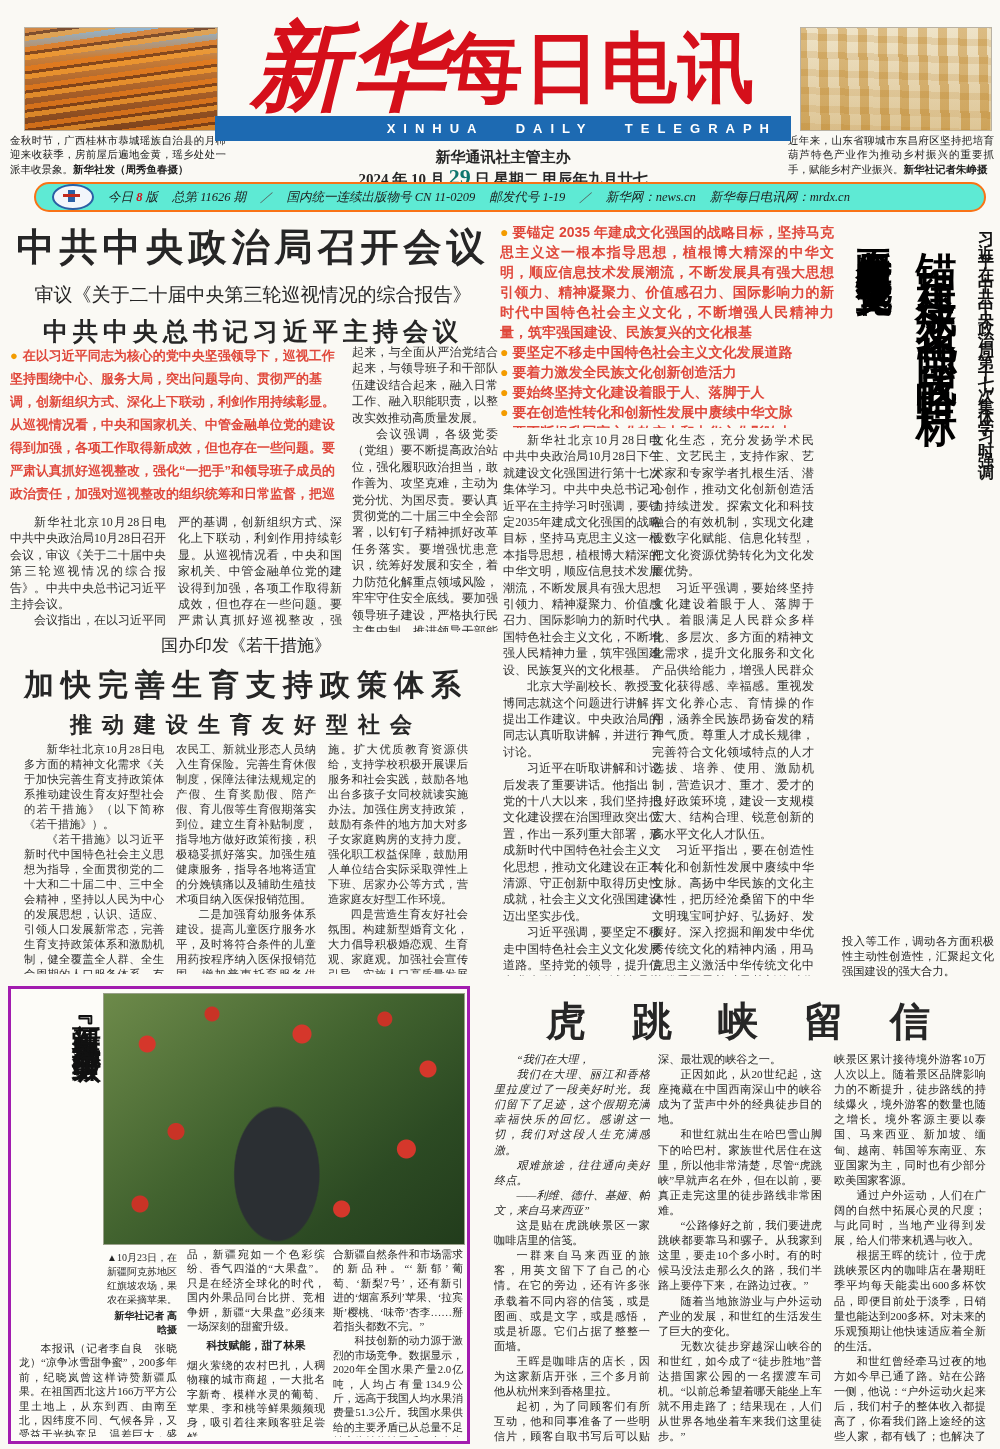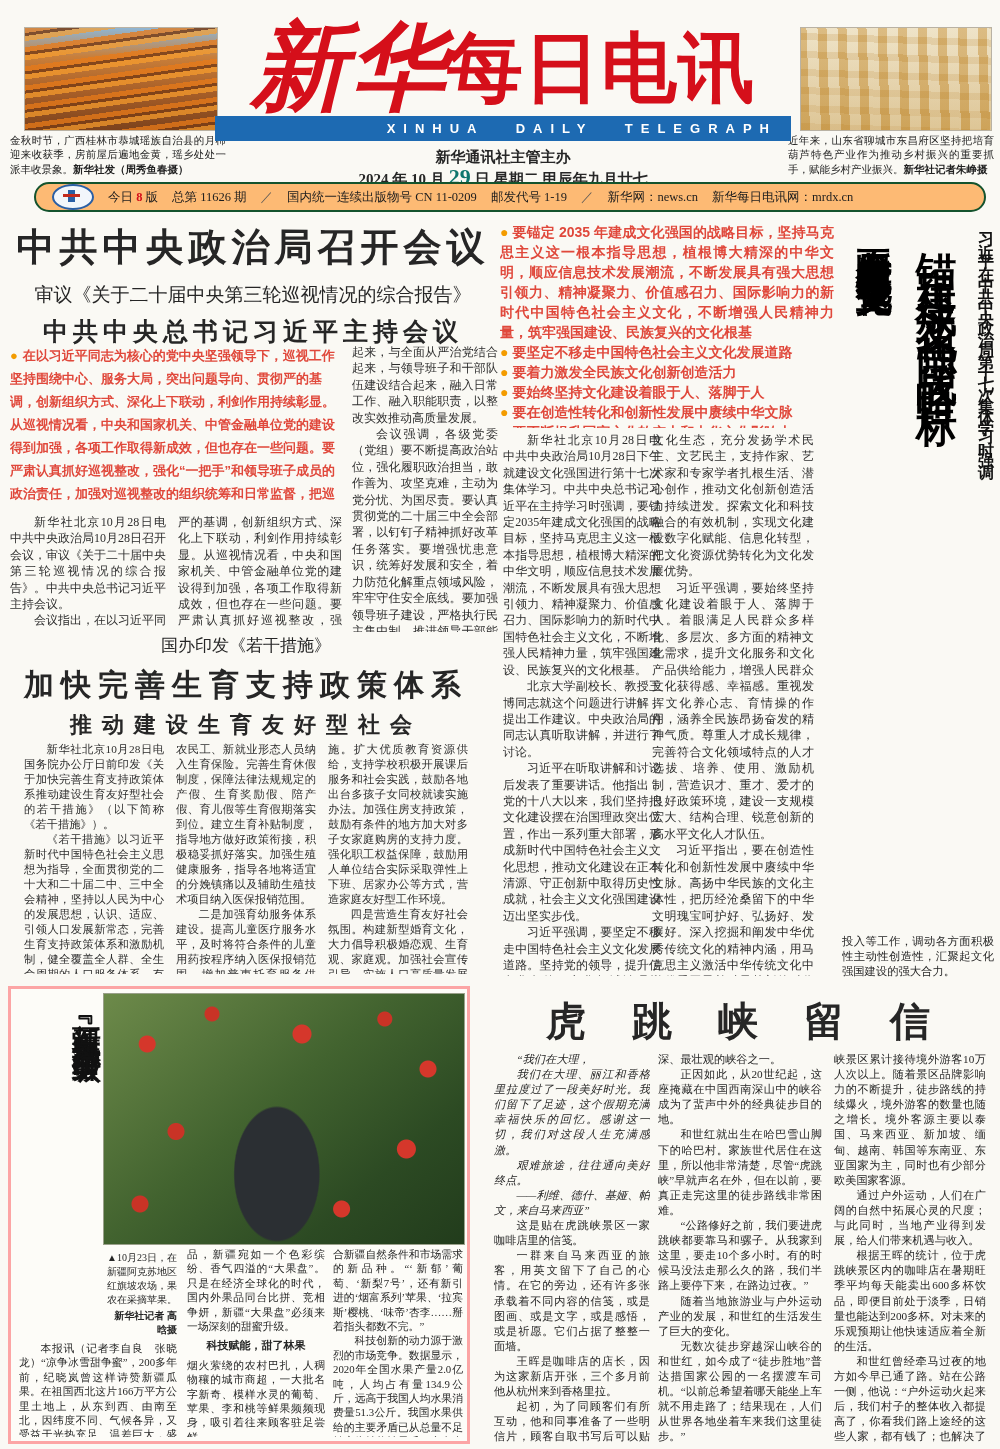--- a/index.html
+++ b/index.html
@@ -26,23 +26,23 @@
   #masthead{left:215px;top:4px;width:576px;height:114px;text-align:center;z-index:2;}
   #masthead .t1{font-size:96px;font-weight:bold;color:#d50f1a;font-style:italic;letter-spacing:2px;vertical-align:-6px;}
   #masthead .t2{font-size:76px;font-weight:bold;color:#d50f1a;letter-spacing:1px;}
   #en-bar{left:215px;top:116px;width:576px;height:25px;background:#1d6ab2;color:#ffffff;
     font-family:"Liberation Sans","DejaVu Sans",sans-serif;font-weight:bold;font-size:13px;
     letter-spacing:8px;word-spacing:20px;text-align:right;line-height:25px;padding-right:14px;box-sizing:border-box;z-index:1;}
   #publine{left:215px;top:148px;width:576px;height:32px;display:flex;align-items:center;justify-content:space-between;flex-direction:column;}
   #publine .side{font-size:15px;font-weight:bold;}
   #publine .mid{font-size:15px;font-weight:bold;display:flex;align-items:baseline;gap:4px;}
   #publine .daynum{color:#0f766e;font-size:22px;font-weight:bold;line-height:20px;}
-  #info-strip{left:34px;top:182px;width:952px;height:30px;border:2px solid #14532d;border-radius:16px;
+  #info-strip{left:34px;top:182px;width:952px;height:30px;border:2px solid #f97316;border-radius:16px;
     display:flex;align-items:center;gap:14px;padding:0 16px;box-sizing:border-box;
-    font-size:12.5px;color:#1d1d1d;background:#fdba74;}
+    font-size:12.5px;color:#1d1d1d;background:#5eead4;font-style:italic;}
   #agency-logo{width:38px;height:22px;border:2px solid #2a5fa5;border-radius:50%;position:relative;flex:0 0 auto;background:#f2f6fb;}
   #agency-logo:before{content:"";position:absolute;left:14px;top:4px;width:7px;height:12px;background:#2a5fa5;}
   #agency-logo:after{content:"";position:absolute;left:9px;top:8px;width:17px;height:3px;background:#c22a1e;}
   .rednum{color:#d50f1a;font-weight:bold;}
   .slash{color:#555;}
 
   
   .colbox{position:absolute;overflow:hidden;text-align:justify;}
   .colbox p{margin:0;text-indent:2em;}
   .cont p:first-child{text-indent:0;}
@@ -80,21 +80,21 @@
   #a2-c2{left:152px;top:214px;width:162px;height:544px;}
 
   
   #vhead{left:838px;top:220px;width:158px;height:712px;writing-mode:vertical-rl;}
   #vhead .kicker{font-family:"Liberation Sans","DejaVu Sans",sans-serif;font-weight:bold;font-size:16px;letter-spacing:11px;margin-left:10px;color:#111;}
   #vhead .big1{font-size:41px;font-weight:bold;letter-spacing:14px;margin-left:12px;color:#000;}
   #vhead .big2{font-size:36px;font-weight:bold;letter-spacing:2px;color:#000;}
   #vtail{left:842px;top:934px;width:152px;height:44px;font-size:11.3px;line-height:15px;text-align:justify;overflow:hidden;}
 
   
-  #redbox{left:8px;top:986px;width:462px;height:458px;border:3px solid #fca5a5;background:#fdfcf8;box-sizing:border-box;}
+  #redbox{left:8px;top:986px;width:462px;height:458px;border:3px solid #a21caf;background:#fdfcf8;box-sizing:border-box;}
   #xj-vhead{left:12px;top:12px;width:84px;height:336px;writing-mode:vertical-rl;
     font-size:29px;font-weight:bold;letter-spacing:3px;color:#111;text-align:left;}
   #xj-photo{left:92px;top:4px;width:360px;height:250px;border:1px solid #9aa08a;
     background:
       radial-gradient(circle at 12% 20%, #d5372b 0 8px, rgba(0,0,0,0) 9px),
       radial-gradient(circle at 30% 8%,  #c93326 0 7px, rgba(0,0,0,0) 8px),
       radial-gradient(circle at 55% 16%, #d5372b 0 9px, rgba(0,0,0,0) 10px),
       radial-gradient(circle at 78% 10%, #c93326 0 7px, rgba(0,0,0,0) 8px),
       radial-gradient(circle at 90% 30%, #d5372b 0 8px, rgba(0,0,0,0) 9px),
       radial-gradient(circle at 20% 55%, #c93326 0 8px, rgba(0,0,0,0) 9px),
@@ -204,21 +204,21 @@
     <div class="big1">锚定建成文化强国战略目标</div>
     <div class="big2">不断发展新时代中国特色社会主义文化</div>
   </div>
   <div id="vtail" class="abs cont">投入等工作，调动各方面积极性主动性创造性，汇聚起文化强国建设的强大合力。</div>
 
   <div id="a3" class="abs">
     <div id="a3-kicker">国办印发《若干措施》</div>
     <div id="a3-h1">加快完善生育支持政策体系</div>
     <div id="a3-h2">推动建设生育友好型社会</div>
     <div id="a3-c1" class="colbox smalltxt">
-        <p>新华社北京10月28日电　国务院办公厅日前印发《关于加快完善生育支持政策体系推动建设生育友好型社会的若干措施》（以下简称《若干措施》）。</p>
+        <p>新华社北京10月28日电　多方面的精神文化需求《关于加快完善生育支持政策体系推动建设生育友好型社会的若干措施》（以下简称《若干措施》）。</p>
         <p>《若干措施》以习近平新时代中国特色社会主义思想为指导，全面贯彻党的二十大和二十届二中、三中全会精神，坚持以人民为中心的发展思想，认识、适应、引领人口发展新常态，完善生育支持政策体系和激励机制，健全覆盖全人群、全生命周期的人口服务体系，有效降低生育、养育、教育成本，营造全社会尊重生育、支持生育的良好氛围，为推动实现适度生育水平、促进人口高质量发展提供有力支撑。</p>
       </div>
     <div id="a3-c2" class="colbox smalltxt cont">
         <p>农民工、新就业形态人员纳入生育保险。完善生育休假制度，保障法律法规规定的产假、生育奖励假、陪产假、育儿假等生育假期落实到位。建立生育补贴制度，指导地方做好政策衔接，积极稳妥抓好落实。加强生殖健康服务，指导各地将适宜的分娩镇痛以及辅助生殖技术项目纳入医保报销范围。</p>
         <p>二是加强育幼服务体系建设。提高儿童医疗服务水平，及时将符合条件的儿童用药按程序纳入医保报销范围。增加普惠托育服务供给，优先实现托育综合服务中心地市级全覆盖，大力发展社区嵌入式托育，积极支持用人单位办托、家庭托育点等多种模式发展，大力发展托幼一体服务。完善普惠托育支持政策，鼓励有条件的地方结合实际对普惠托育机构给予适当运营补助。促进儿童发展和保护。</p>
       </div>
     <div id="a3-c3" class="colbox smalltxt cont">
         <p>施。扩大优质教育资源供给，支持学校积极开展课后服务和社会实践，鼓励各地出台多孩子女同校就读实施办法。加强住房支持政策，鼓励有条件的地方加大对多子女家庭购房的支持力度。强化职工权益保障，鼓励用人单位结合实际采取弹性上下班、居家办公等方式，营造家庭友好型工作环境。</p>
         <p>四是营造生育友好社会氛围。构建新型婚育文化，大力倡导积极婚恋观、生育观、家庭观。加强社会宣传引导，实施人口高质量发展宣传教育专项行动。加强人口国情国策教育，将相关内容融入中小学、本专科教育。</p>
       </div>

